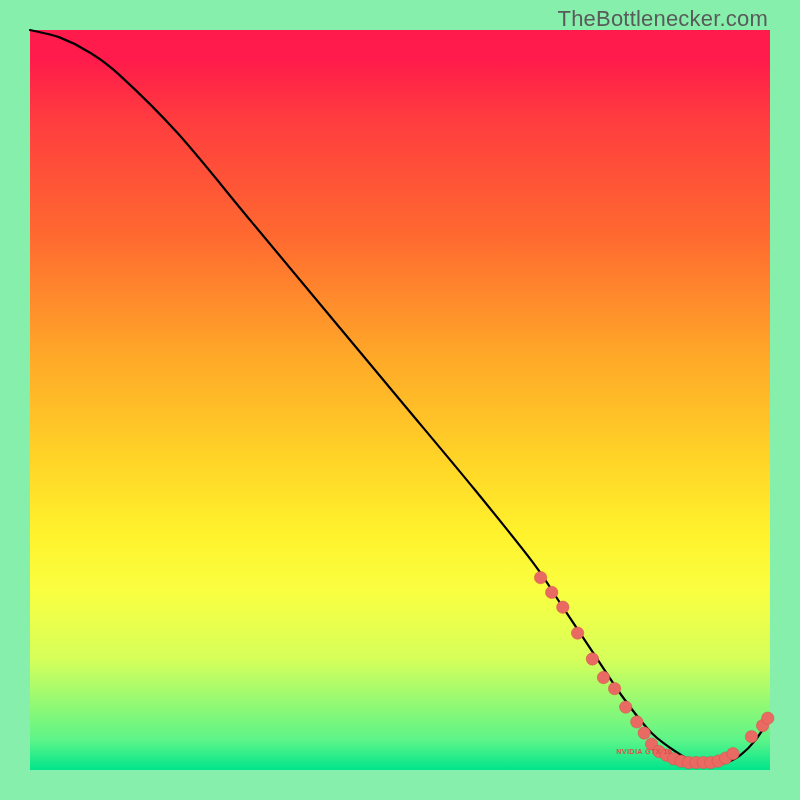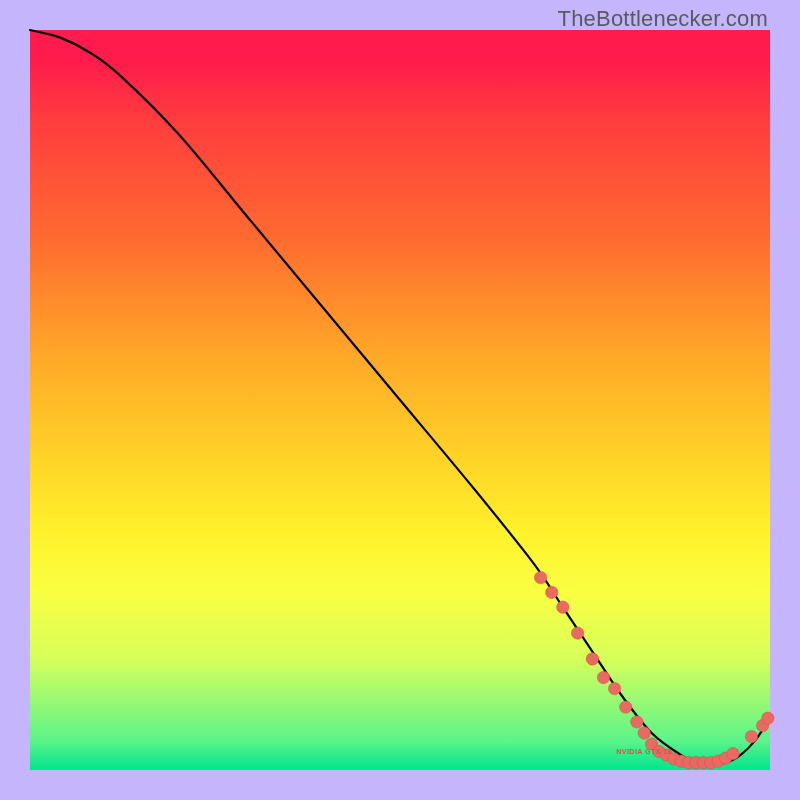--- a/index.html
+++ b/index.html
@@ -8,21 +8,21 @@
     width: 800px;
     height: 800px;
     background: #000;
     overflow: hidden;
     font-family: Arial, Helvetica, sans-serif;
   }
   .frame {
     position: relative;
     width: 800px;
     height: 800px;
-    background: #c4b5fd;
+    background: #86efac;
   }
   .plot {
     position: absolute;
     left: 30px;
     top: 30px;
     width: 740px;
     height: 740px;
     background: linear-gradient(
       to bottom,
       #ff1b4b 0%,

